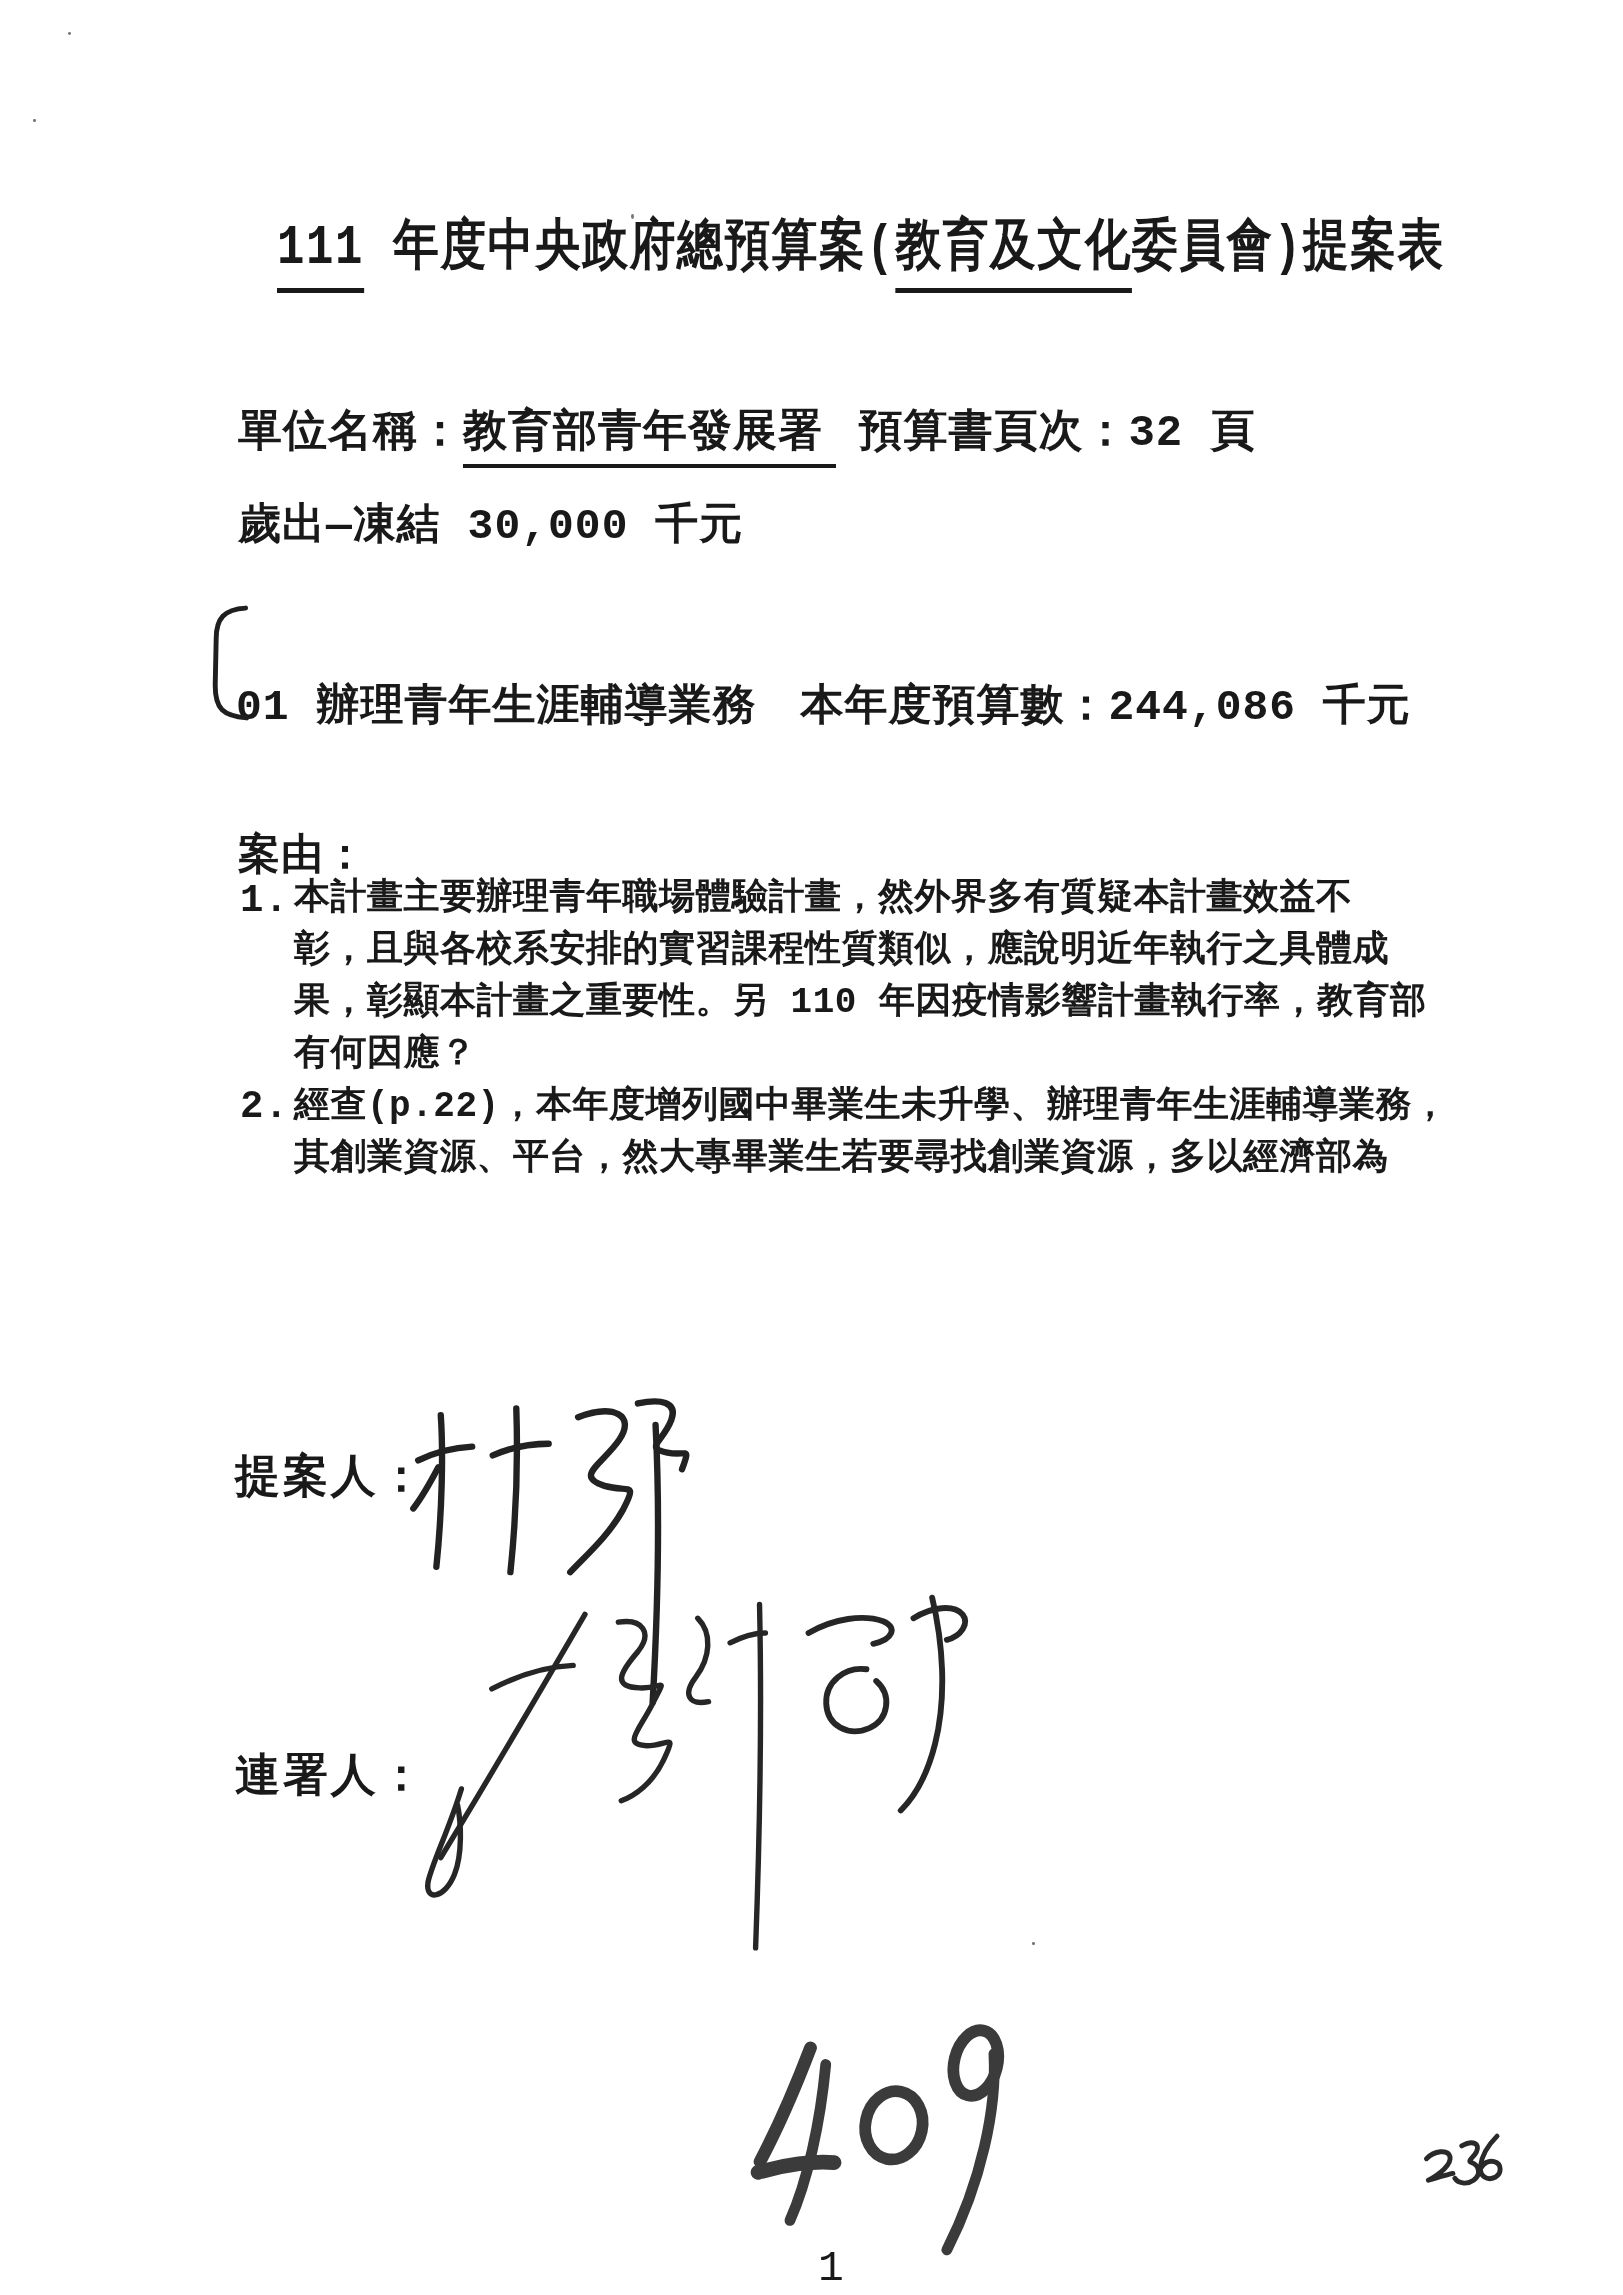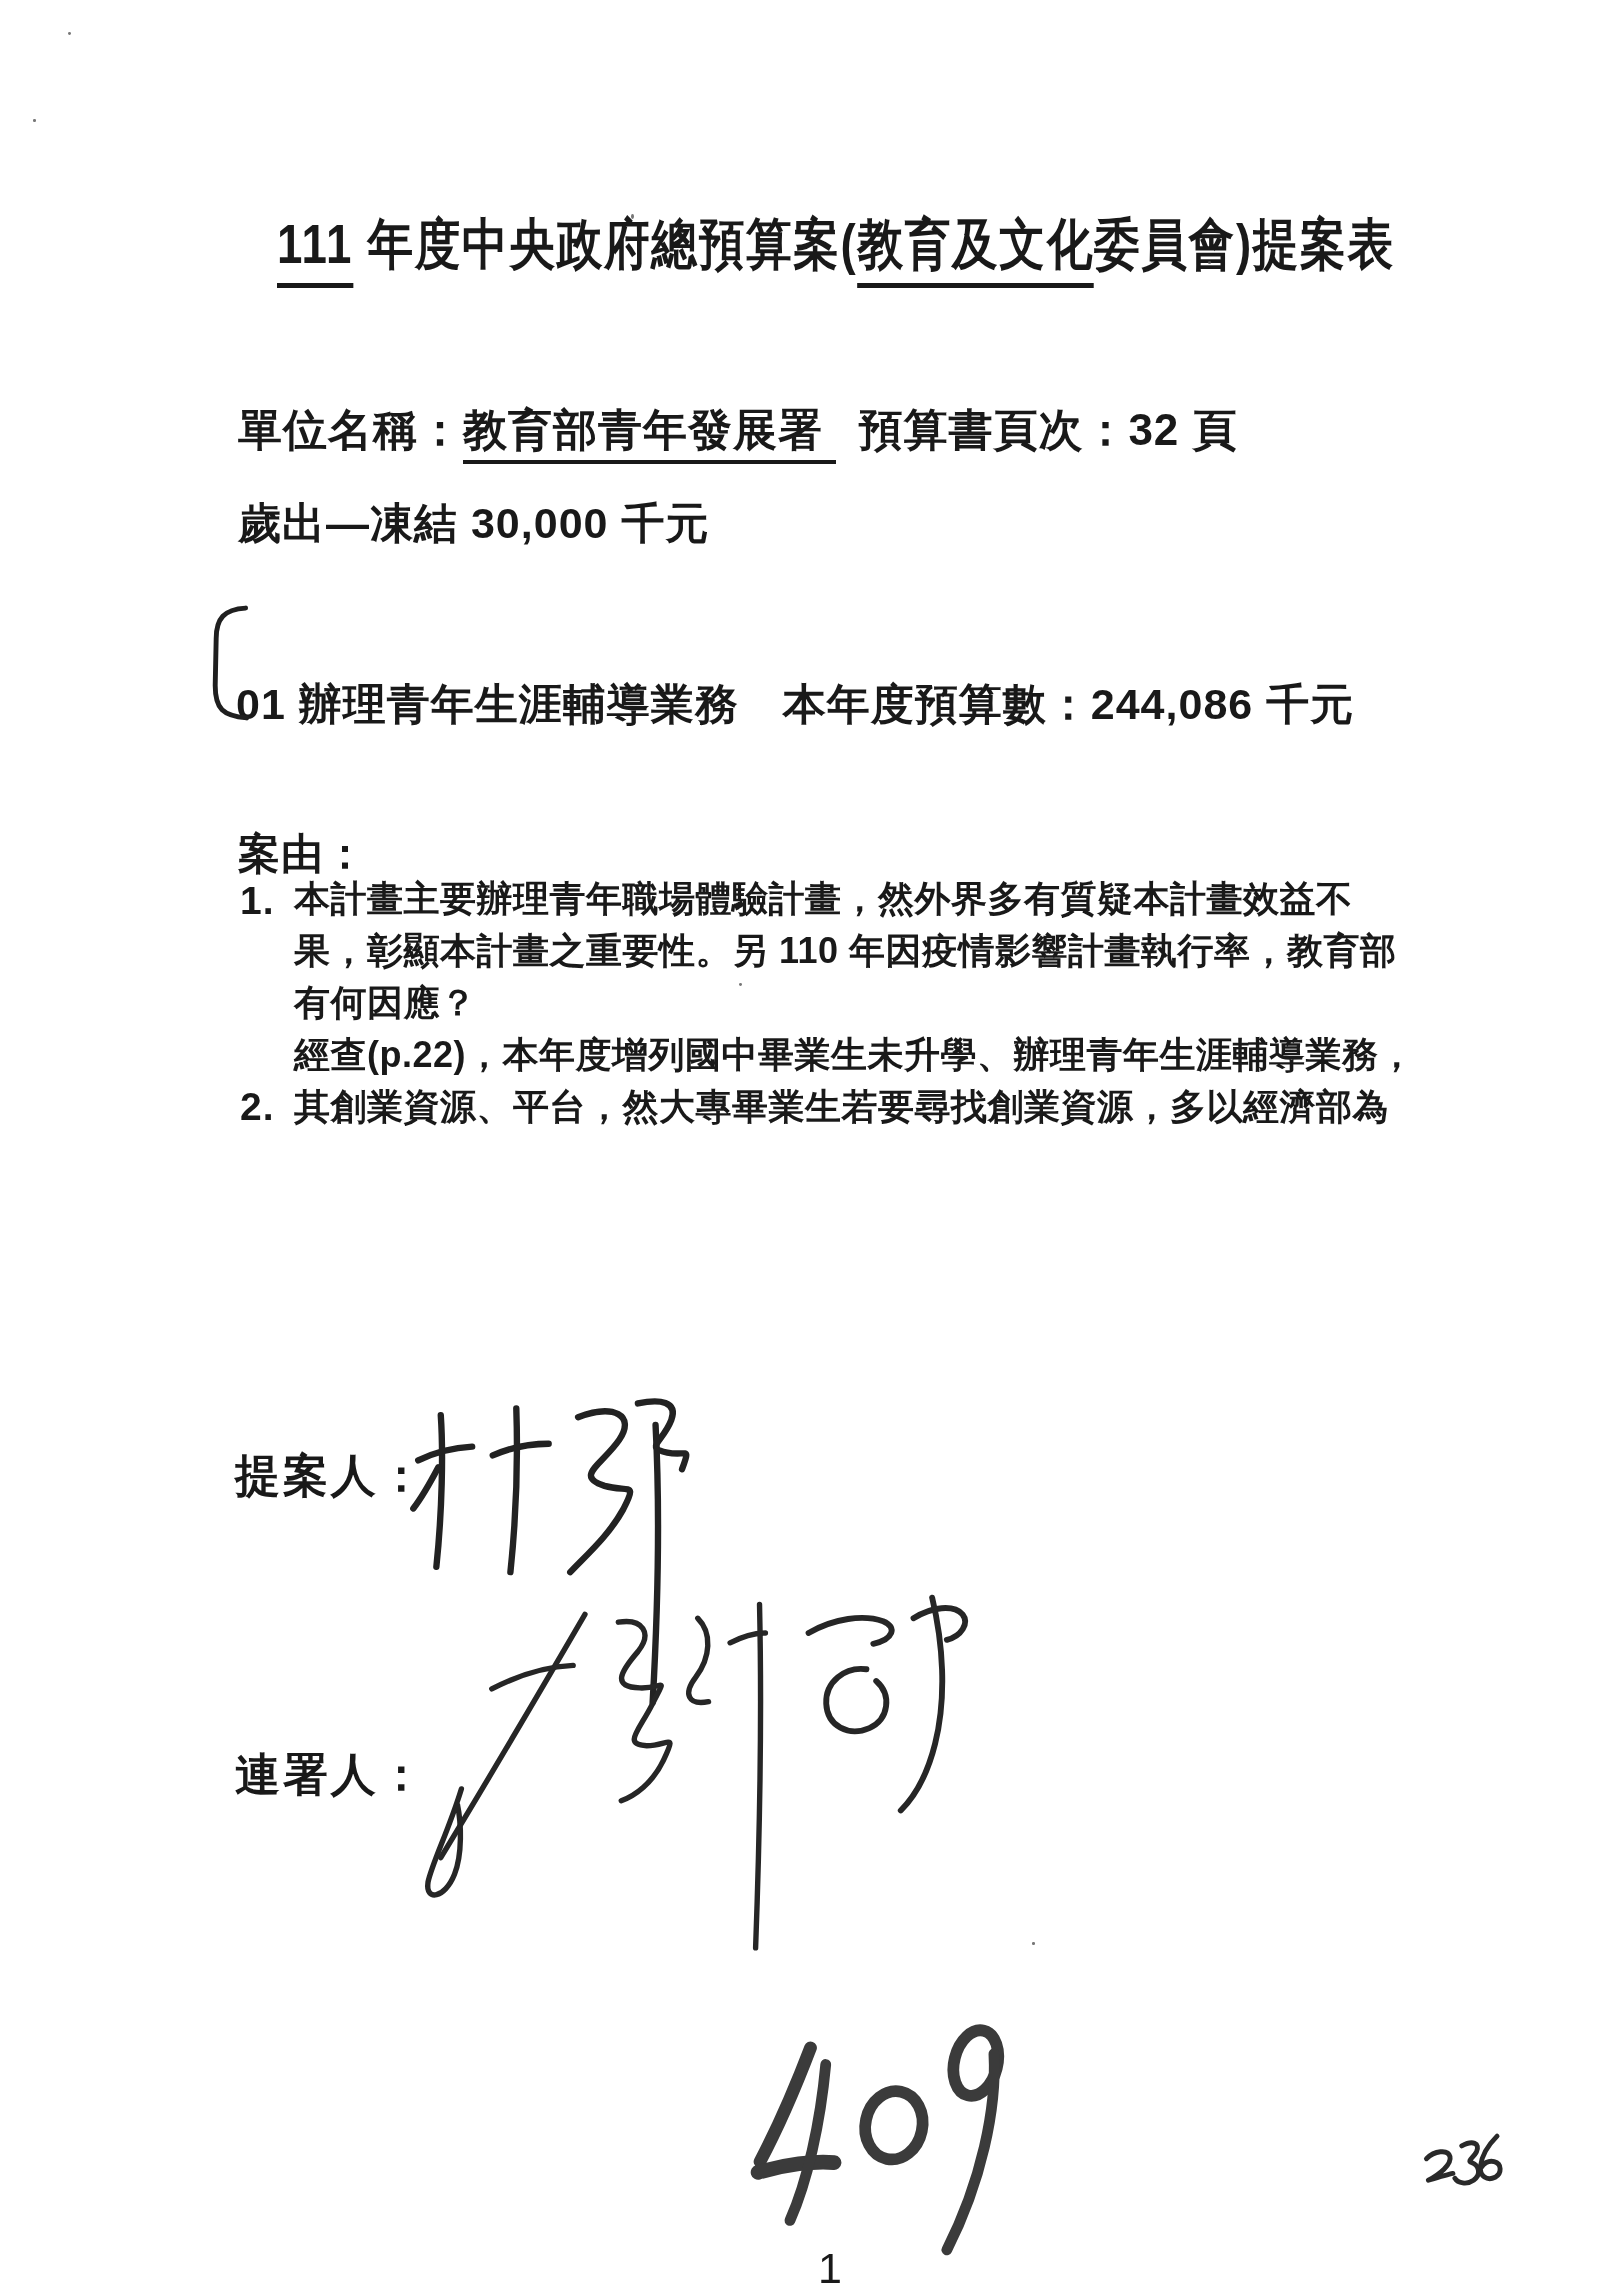--- a/index.html
+++ b/index.html
@@ -5,21 +5,21 @@
   :root{
     --ink:#191919;
     --paper:#ffffff;
   }
   html,body{margin:0;padding:0;background:#e8e8e8;}
   .page{
     position:relative;
     width:1624px;height:2295px;
     background:var(--paper);
     overflow:hidden;
-    font-family:Liberation Sans, sans-serif;
+    font-family:Liberation Mono, monospace;
     color:var(--ink);
   }
   .t{
     position:absolute;
     white-space:nowrap;
     color:var(--ink);
     font-weight:600;
     letter-spacing:1px;
   }
   .title{
@@ -76,20 +76,21 @@
   <div class="t expenditure">歲出—凍結 30,000 千元</div>
 
   <div class="t budget-l2">01 辦理青年生涯輔導業務　本年度預算數：244,086 千元</div>
 
   <div class="t case-heading">案由：</div>
   <div class="case-no n1 t">1.</div>
   <div class="case-no n2 t">2.</div>
 
   <div class="case-items">
     <div class="case-line">本計畫主要辦理青年職場體驗計畫，然外界多有質疑本計畫效益不</div>
+    <div class="case-line">彰，且與各校系安排的實習課程性質類似，應說明近年執行之具體成</div>
     <div class="case-line">果，彰顯本計畫之重要性。另 110 年因疫情影響計畫執行率，教育部</div>
     <div class="case-line">有何因應？</div>
     <div class="case-line">經查(p.22)，本年度增列國中畢業生未升學、辦理青年生涯輔導業務，</div>
     <div class="case-line">其創業資源、平台，然大專畢業生若要尋找創業資源，多以經濟部為</div>
   </div>
 
   <div class="t sig-label proposer-label">提案人：</div>
   <div class="t sig-label cosigner-label">連署人：</div>
 
   <div class="t page-no">1</div>

